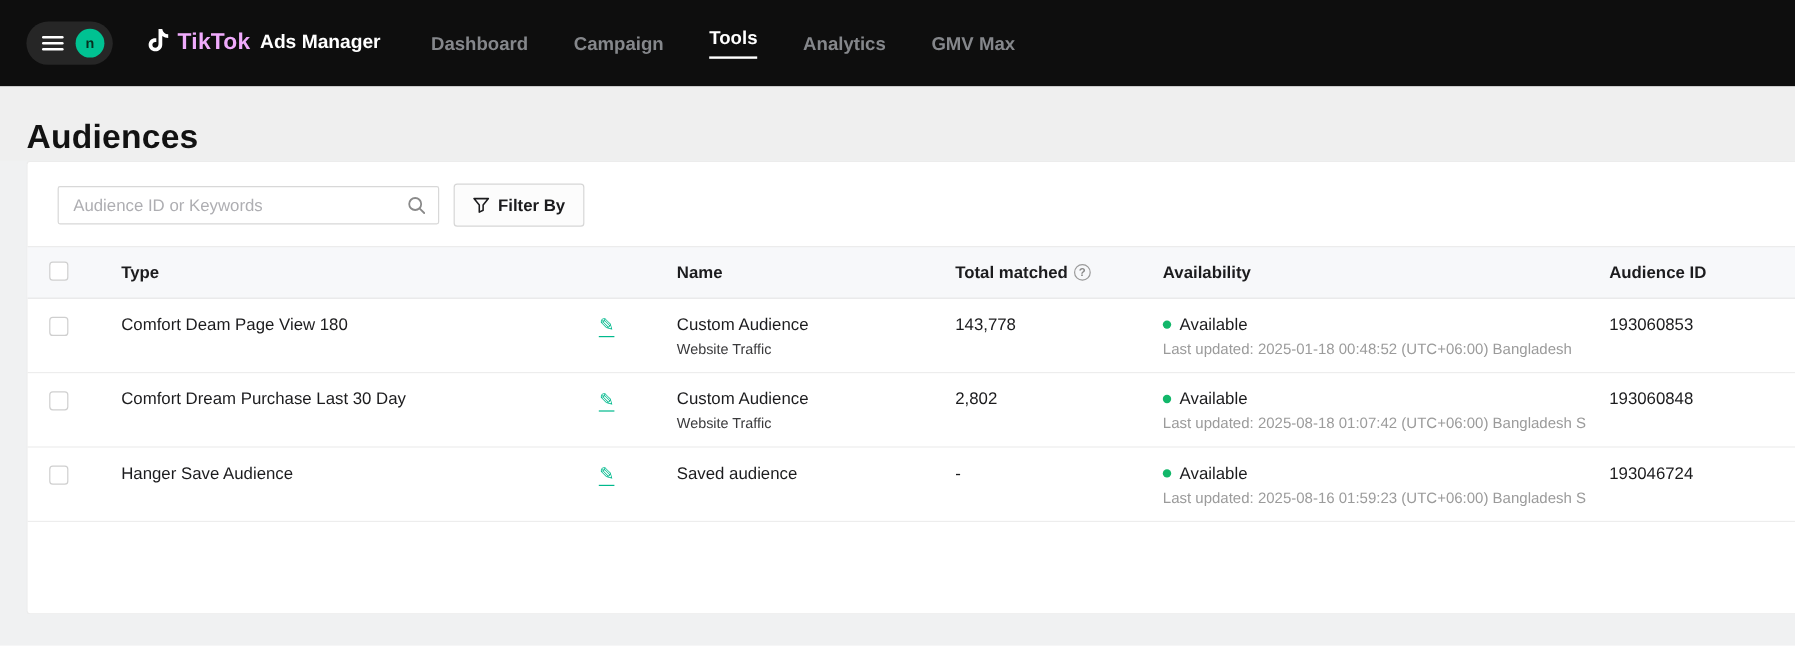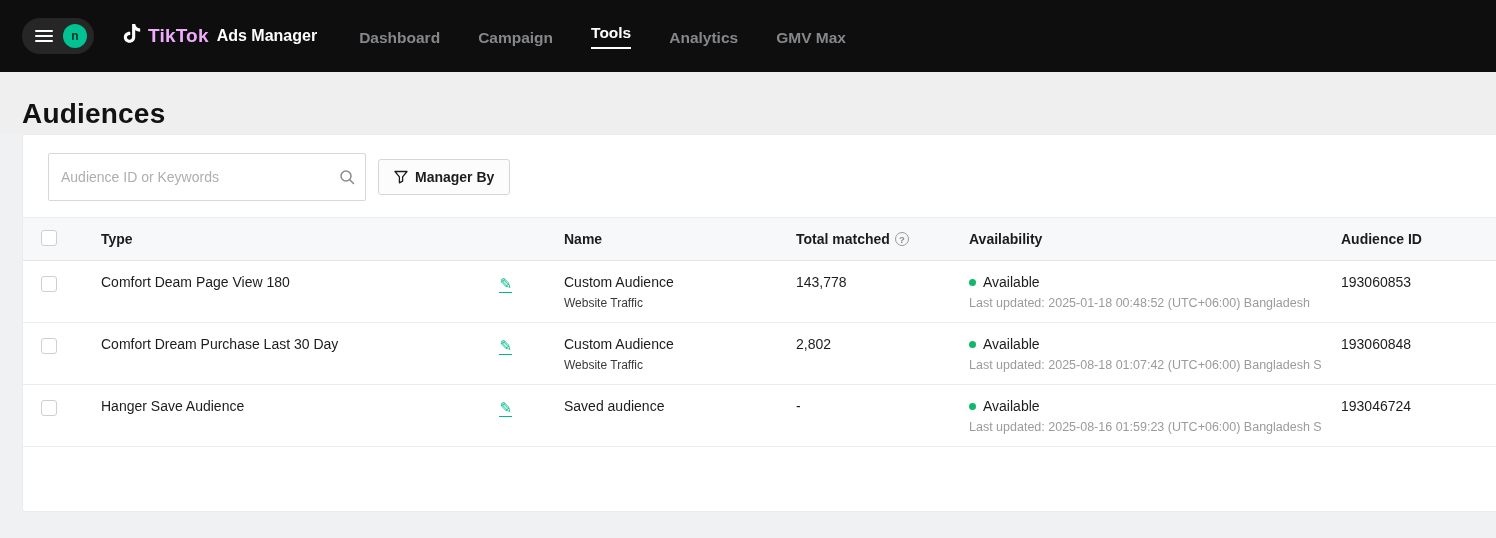--- a/index.html
+++ b/index.html
@@ -50,21 +50,21 @@
   
   .card {
     margin-left:22px; background:#ffffff;
     min-height:378px; border:1px solid #ececec; border-right:none;
     border-radius:3px 0 0 3px;
   }
 
   
   .toolbar { display:flex; align-items:center; gap:12px; padding:18px 0 16px 25px; }
   .search-box {
-    width:318px; height:48px; border:1px solid #d8d8d8; border-radius:2px;
+    width:318px; height:32px; border:1px solid #d8d8d8; border-radius:2px;
     display:flex; align-items:center; background:#fff; padding:0 10px 0 12px;
   }
   .search-box input {
     flex:1; border:none; outline:none; font-size:14px;
     font-family:"Liberation Sans", sans-serif; color:#333;
   }
   .search-box input::placeholder { color:#aeaeb2; }
   .search-icon { width:16px; height:16px; flex:0 0 auto; }
   .filter-btn {
     height:36px; display:flex; align-items:center; gap:7px;
@@ -153,21 +153,21 @@
       <input type="text" placeholder="Audience ID or Keywords" style="">
       <svg class="search-icon" viewBox="0 0 16 16">
         <circle cx="7" cy="7" r="5" fill="none" stroke="#8a8a8a" stroke-width="1.5"></circle>
         <line x1="10.8" y1="10.8" x2="14.5" y2="14.5" stroke="#8a8a8a" stroke-width="1.5" stroke-linecap="round"></line>
       </svg>
     </div>
     <button class="filter-btn">
       <svg class="funnel-icon" viewBox="0 0 14 14">
         <path d="M1 1.5h12L8.6 6.8v4.4l-3.2 1.6V6.8L1 1.5z" fill="none" stroke="#1c1c1e" stroke-width="1.3" stroke-linejoin="round"></path>
       </svg>
-      <span>Manager By</span>
+      <span>Filter By</span>
     </button>
   </div>
 
   <div class="grid-row thead">
     <div class="cell"><span class="checkbox"></span></div>
     <div class="cell th">Type</div>
     <div class="cell th">Name</div>
     <div class="cell th">
       <span>Total matched</span>
       <span class="q-icon"></span>

